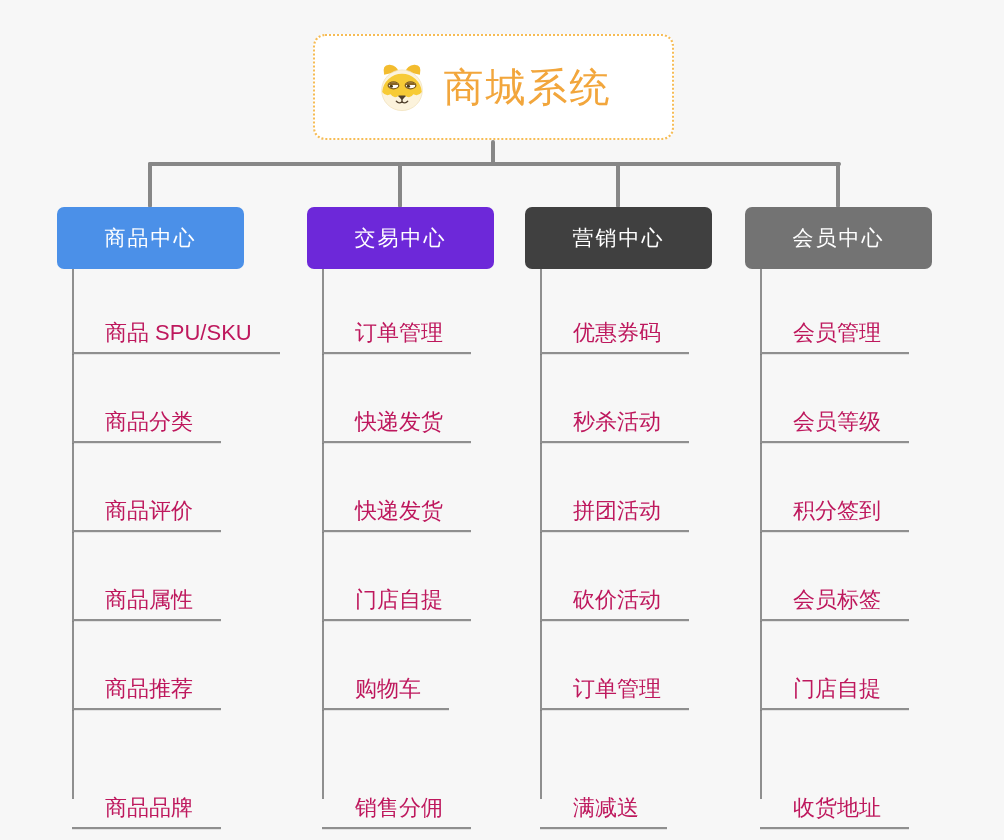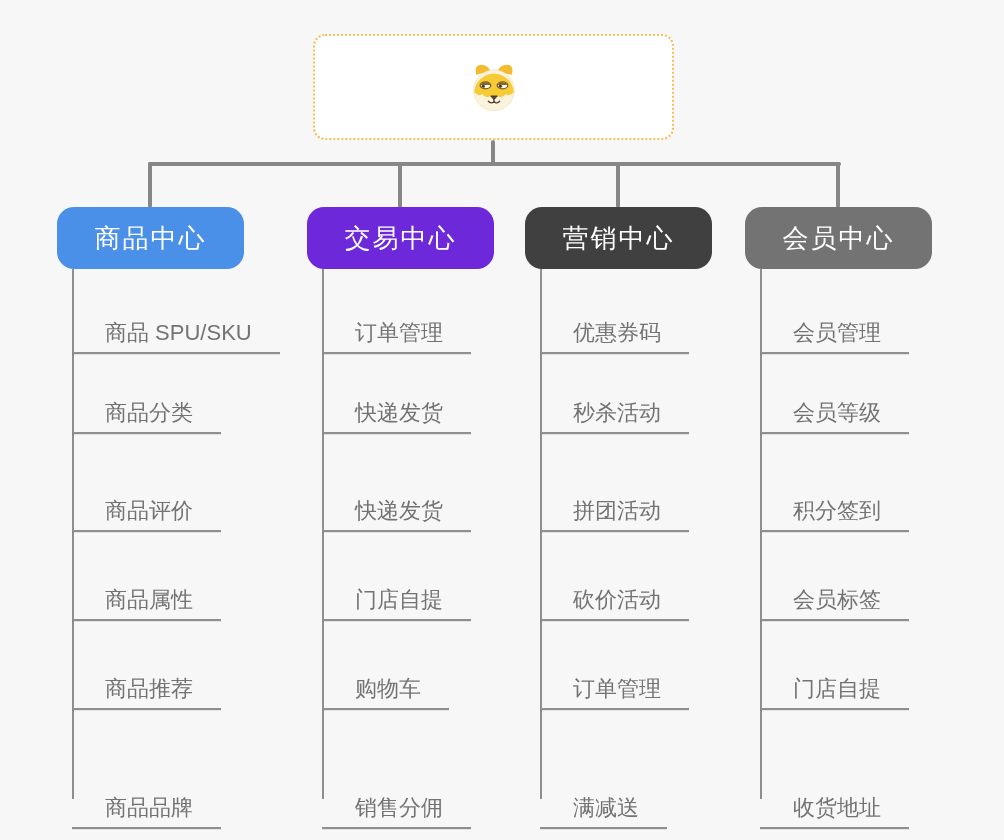--- a/index.html
+++ b/index.html
@@ -23,32 +23,32 @@
 
   
   .stem{position:absolute;left:491px;top:140px;width:4px;height:24px;background:var(--line-thick);border-radius:2px;}
   .hbar{position:absolute;left:148px;top:162px;width:693px;height:4px;background:var(--line-thick);border-radius:2px;}
 
   
   .branch{position:absolute;top:207px;width:187px;}
   .branch-0{left:57px}.branch-1{left:307px}.branch-2{left:525px}.branch-3{left:745px}
   .drop{position:absolute;left:91px;top:-45px;width:4px;height:46px;background:var(--line-thick);border-radius:2px;}
   .branch-box{
-    position:relative;width:187px;height:62px;border-radius:17px;
+    position:relative;width:187px;height:62px;border-radius:7px;
     display:flex;align-items:center;justify-content:center;
-    color:#ffffff;font-size:26px;letter-spacing:2px;white-space:nowrap;
+    color:#ffffff;font-size:21px;letter-spacing:2px;white-space:nowrap;
   }
   .trunk{position:absolute;left:15px;top:62px;width:2px;height:530px;background:var(--line-thin);}
   .child{
     position:absolute;left:15px;height:38px;line-height:34px;
     padding:0 28px 14px 33px;border-bottom:2px solid var(--line-thin);
-    font-size:22px;color:#737373;white-space:nowrap;
+    font-size:22px;color:#be185d;white-space:nowrap;
     box-shadow:0 1px 0 rgba(0,0,0,0.08);
   }
-  .child-0{top:109px}.child-1{top:189px}.child-2{top:287px}
+  .child-0{top:109px}.child-1{top:198px}.child-2{top:287px}
   .child-3{top:376px}.child-4{top:465px}.child-5{top:584px}
 </style>
 </head>
 <body>
 
 <div class="canvas">
 
   <div class="root-node">
     <svg width="52" height="52" viewBox="0 0 64 64" aria-hidden="true">
 
@@ -63,20 +63,21 @@
       <ellipse cx="42.5" cy="30" rx="6.5" ry="4.2" fill="#FFFFFF" stroke="#7B5B20" stroke-width="1.6"></ellipse>
       <path d="M15.2 29.4 a6.5 4.2 0 0 1 12.6 0 z" fill="#8A6524"></path>
       <path d="M36.2 29.4 a6.5 4.2 0 0 1 12.6 0 z" fill="#8A6524"></path>
       <ellipse cx="18.8" cy="31" rx="2.1" ry="1.9" fill="#4C3A12"></ellipse>
       <ellipse cx="39.8" cy="31" rx="2.1" ry="1.9" fill="#4C3A12"></ellipse>
 
       <path d="M28.3 42.5 h7.4 q1 0 0.6 1 l-2.9 3.3 q-1.3 1.4 -2.8 0 l-2.9 -3.3 q-0.4 -1 0.6 -1 z" fill="#50402C"></path>
       <path d="M32 47 v2.6" stroke="#50402C" stroke-width="1.6" stroke-linecap="round" fill="none"></path>
       <path d="M25 49.6 q3.5 3.8 7 0.5 q3.5 3.3 7 -0.5" stroke="#50402C" stroke-width="1.6" stroke-linecap="round" fill="none"></path>
     </svg>
+    <span class="root-title">商城系统</span>
   </div>
 
   <div class="stem"></div>
   <div class="hbar"></div>
 
   <div>
     <div class="branch branch-0">
       <div class="drop"></div>
       <div class="branch-box" style="background-color: rgb(75, 144, 232);">商品中心</div>
       <div class="trunk"></div>

